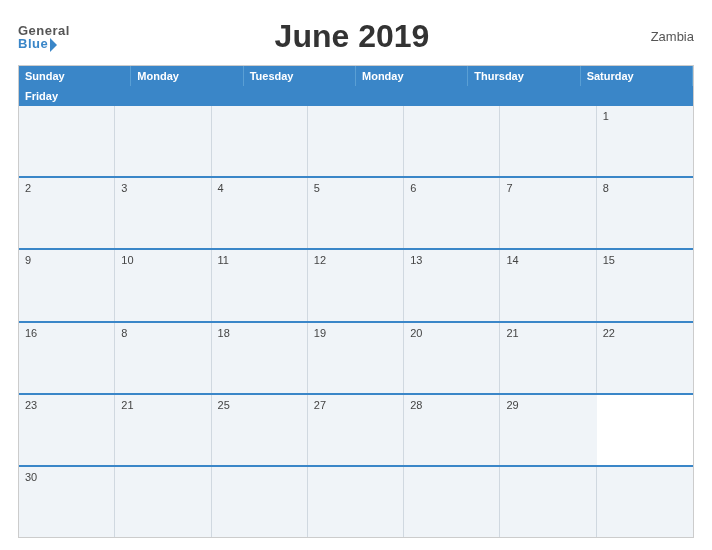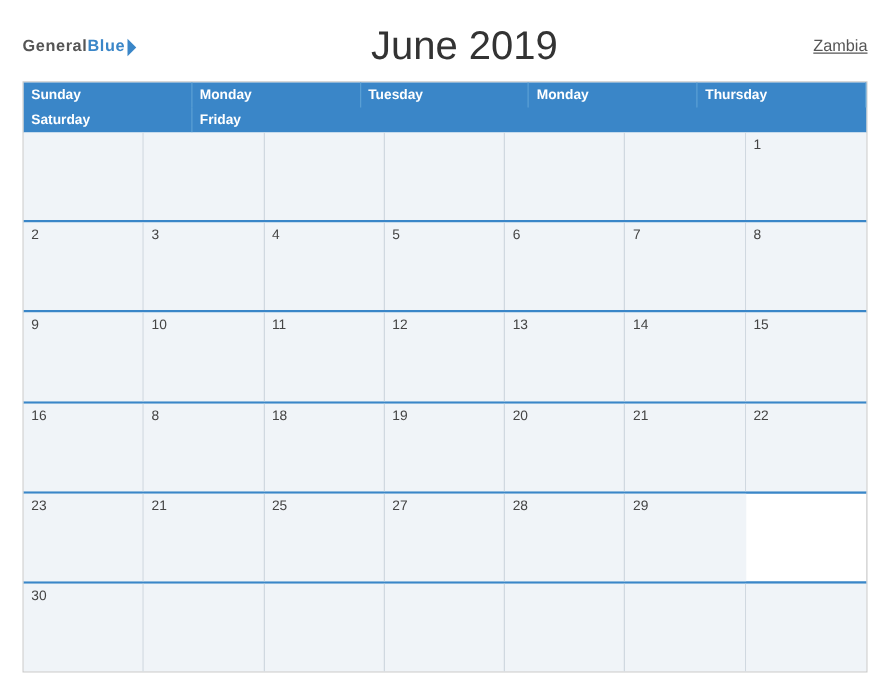--- a/index.html
+++ b/index.html
@@ -20,21 +20,21 @@
     }
     
     .header {
       display: flex;
       align-items: center;
       justify-content: space-between;
       margin-bottom: 10px;
     }
     .logo {
       display: flex;
-      flex-direction: row;
+      flex-direction: column;
       line-height: 1;
     }
     .logo-general {
       font-size: 13px;
       font-weight: bold;
       color: #555;
       letter-spacing: 0.5px;
     }
     .logo-blue {
       font-size: 13px;
@@ -49,43 +49,42 @@
       height: 0;
       border-left: 7px solid #3a86c8;
       border-top: 7px solid transparent;
       border-bottom: 7px solid transparent;
       display: inline-block;
       margin-left: 2px;
       margin-bottom: -2px;
     }
     .title {
       font-size: 32px;
-      font-weight: normal;
+      font-weight: bold;
       color: #333;
       text-align: center;
       flex: 1;
     }
     .country {
       font-size: 13px;
       color: #555;
       text-align: right;
       min-width: 60px;
-      text-decoration: underline;
     }
     
     .calendar {
       flex: 1;
       display: flex;
       flex-direction: column;
       border: 1px solid #ccc;
     }
     
     .day-headers {
       display: grid;
-      grid-template-columns: repeat(5, 1fr);
+      grid-template-columns: repeat(6, 1fr);
       background: #3a86c8;
     }
     .day-header {
       color: #fff;
       font-size: 11px;
       font-weight: bold;
       text-align: left;
       padding: 4px 6px;
       border-right: 1px solid #5a9fd4;
     }

